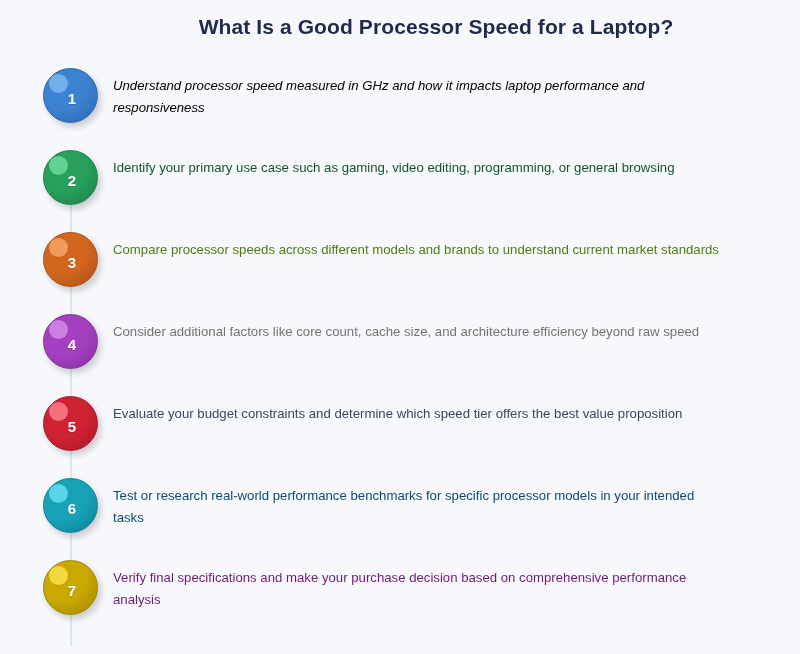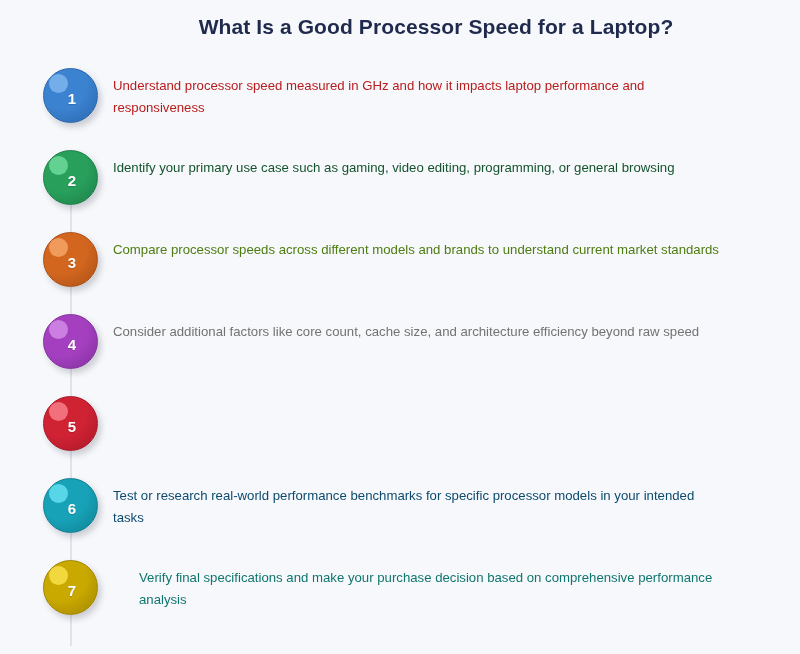--- a/index.html
+++ b/index.html
@@ -123,21 +123,21 @@
 
   <div class="steps-list">
     <div class="connector-track" style="background: rgb(223, 227, 234);"></div>
 
     <div class="step-row">
       <div class="step-marker">
         <div class="step-circle" style="background: radial-gradient(circle at 34% 30%, rgb(59, 130, 208) 0%, rgb(59, 130, 208) 48%, rgb(42, 102, 171) 100%); border: 1.5px solid rgb(42, 102, 171);"></div>
         <div class="step-highlight" style="background: rgb(116, 174, 234);"></div>
         <div class="step-number">1</div>
       </div>
-      <div class="step-text" style="color: #b91c1c;">Understand processor speed measured in GHz and how it impacts laptop performance and responsiveness</div>
+      <div class="step-text" style="color: #000000; font-style: italic;">Understand processor speed measured in GHz and how it impacts laptop performance and responsiveness</div>
     </div>
 
     <div class="step-row">
       <div class="step-marker">
         <div class="step-circle" style="background: radial-gradient(circle at 34% 30%, rgb(40, 160, 92) 0%, rgb(40, 160, 92) 48%, rgb(29, 126, 71) 100%); border: 1.5px solid rgb(29, 126, 71);"></div>
         <div class="step-highlight" style="background: rgb(98, 209, 145);"></div>
         <div class="step-number">2</div>
       </div>
       <div class="step-text" style="color: #14532d;">Identify your primary use case such as gaming, video editing, programming, or general browsing</div>
     </div>
@@ -159,34 +159,35 @@
       </div>
       <div class="step-text" style="color: #737373;">Consider additional factors like core count, cache size, and architecture efficiency beyond raw speed</div>
     </div>
 
     <div class="step-row">
       <div class="step-marker">
         <div class="step-circle" style="background: radial-gradient(circle at 34% 30%, rgb(207, 34, 51) 0%, rgb(207, 34, 51) 48%, rgb(168, 24, 40) 100%); border: 1.5px solid rgb(168, 24, 40);"></div>
         <div class="step-highlight" style="background: rgb(242, 112, 124);"></div>
         <div class="step-number">5</div>
       </div>
+      <div class="step-text" style="color: rgb(59, 69, 89);">Evaluate your budget constraints and determine which speed tier offers the best value proposition</div>
     </div>
 
     <div class="step-row">
       <div class="step-marker">
         <div class="step-circle" style="background: radial-gradient(circle at 34% 30%, rgb(23, 162, 184) 0%, rgb(23, 162, 184) 48%, rgb(16, 127, 145) 100%); border: 1.5px solid rgb(16, 127, 145);"></div>
         <div class="step-highlight" style="background: rgb(87, 214, 232);"></div>
         <div class="step-number">6</div>
       </div>
       <div class="step-text" style="color: #0c4a6e;">Test or research real-world performance benchmarks for specific processor models in your intended tasks</div>
     </div>
 
     <div class="step-row">
       <div class="step-marker">
         <div class="step-circle" style="background: radial-gradient(circle at 34% 30%, rgb(201, 168, 0) 0%, rgb(201, 168, 0) 48%, rgb(160, 133, 0) 100%); border: 1.5px solid rgb(160, 133, 0);"></div>
         <div class="step-highlight" style="background: rgb(242, 216, 63);"></div>
         <div class="step-number">7</div>
       </div>
-      <div class="step-text" style="color: #0f766e; margin-left: 26px;">Verify final specifications and make your purchase decision based on comprehensive performance analysis</div>
+      <div class="step-text" style="color: #701a75;">Verify final specifications and make your purchase decision based on comprehensive performance analysis</div>
     </div>
 
   </div>
 </div>
 
 </body></html>

